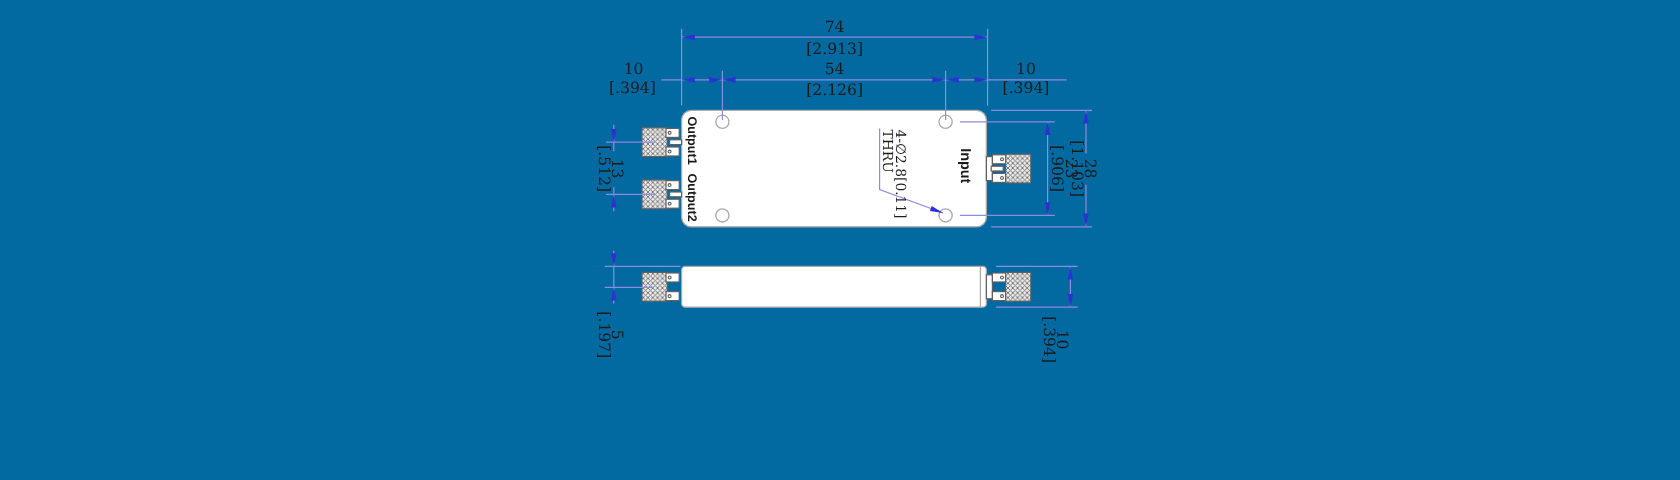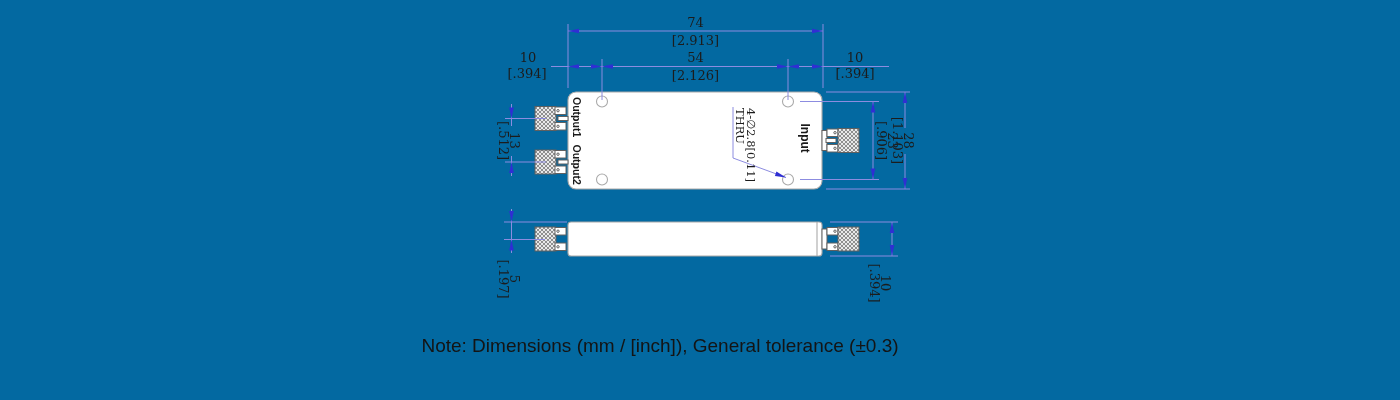--- a/index.html
+++ b/index.html
@@ -176,15 +176,14 @@
   </g>
 
   <g text-anchor="start" fill="#1a1a1a">
     <text class="parttxt" transform="rotate(90 573 97)" x="573" y="97">Output1</text>
     <text class="parttxt" transform="rotate(90 573 144.5)" x="573" y="144.5">Output2</text>
     <text class="parttxt-lg" transform="rotate(90 800.5 123.5)" x="800.5" y="123.5">Input</text>
   </g>
 </svg>
 
 <div class="note">
-  <div class="l2">Note: Dimensions (mm / [inch]), General tolerance (±0.3)</div>
 </div>
 </div>
 
 </body></html>

